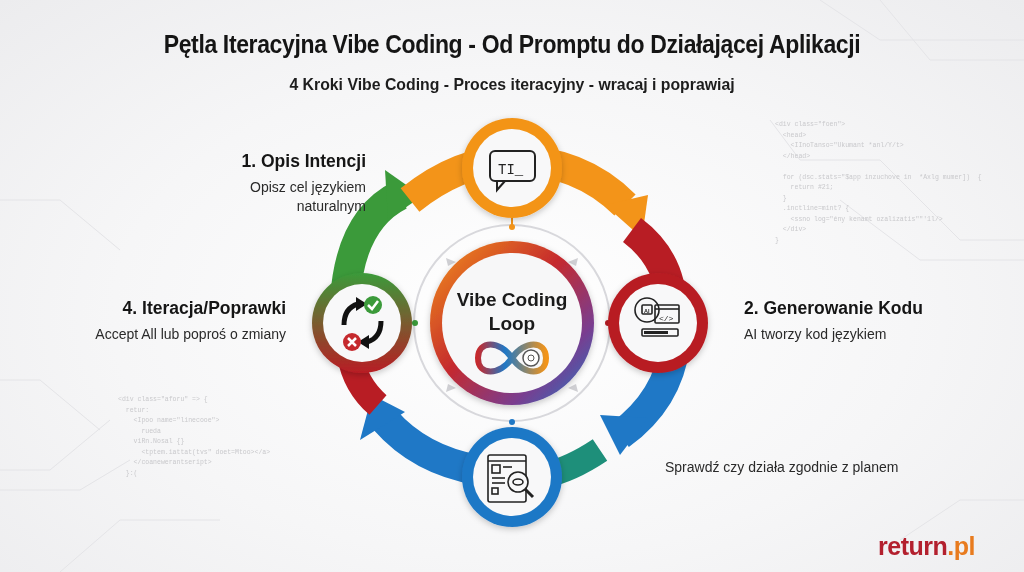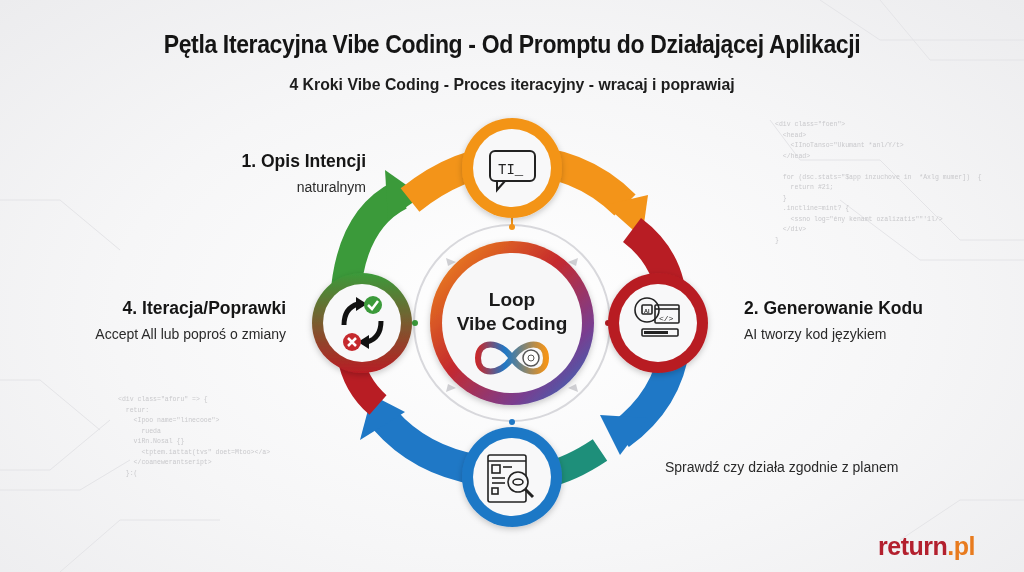--- a/index.html
+++ b/index.html
@@ -168,27 +168,28 @@
     <path d="M 381 321 Q 381 338 367 342" stroke="#111" stroke-width="5" fill="none"></path>
     <polygon points="369,335 358,342 369,349" fill="#111"></polygon>
     <circle cx="373" cy="305" r="9" fill="#3b9a3a"></circle>
     <path d="M 368 305 L 372 309 L 378 301" stroke="#fff" stroke-width="2.5" fill="none"></path>
     <circle cx="352" cy="342" r="9" fill="#c52a2e"></circle>
     <path d="M 348 338 L 356 346 M 356 338 L 348 346" stroke="#fff" stroke-width="2.5"></path>
   </g>
 </svg>
 
 <div class="center-text">
+  <div>Vibe Coding</div>
   <div>Loop</div>
-  <div>Vibe Coding</div>
 </div>
 
 <div class="step" style="left:190px;top:151px;text-align:right;width:176px;">
   <div class="h">1. Opis Intencji</div>
   <div class="d">
+    <div>Opisz cel językiem</div>
     <div>naturalnym</div>
   </div>
 </div>
 
 <div class="step" style="left:744px;top:298px;">
   <div class="h">2. Generowanie Kodu</div>
   <div class="d">AI tworzy kod językiem</div>
 </div>
 
 <div class="step" style="left:665px;top:452px;">

